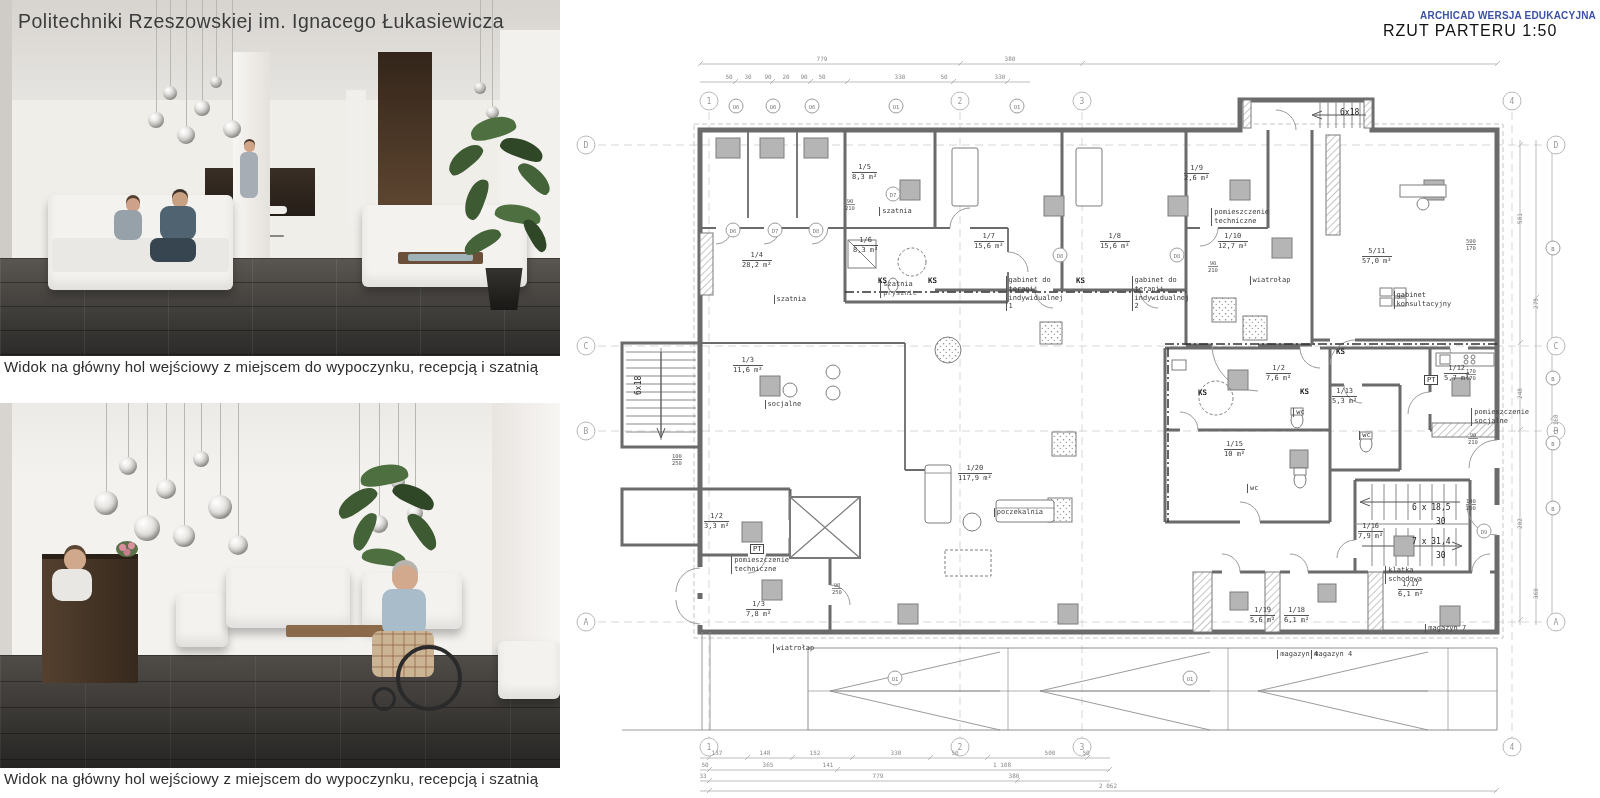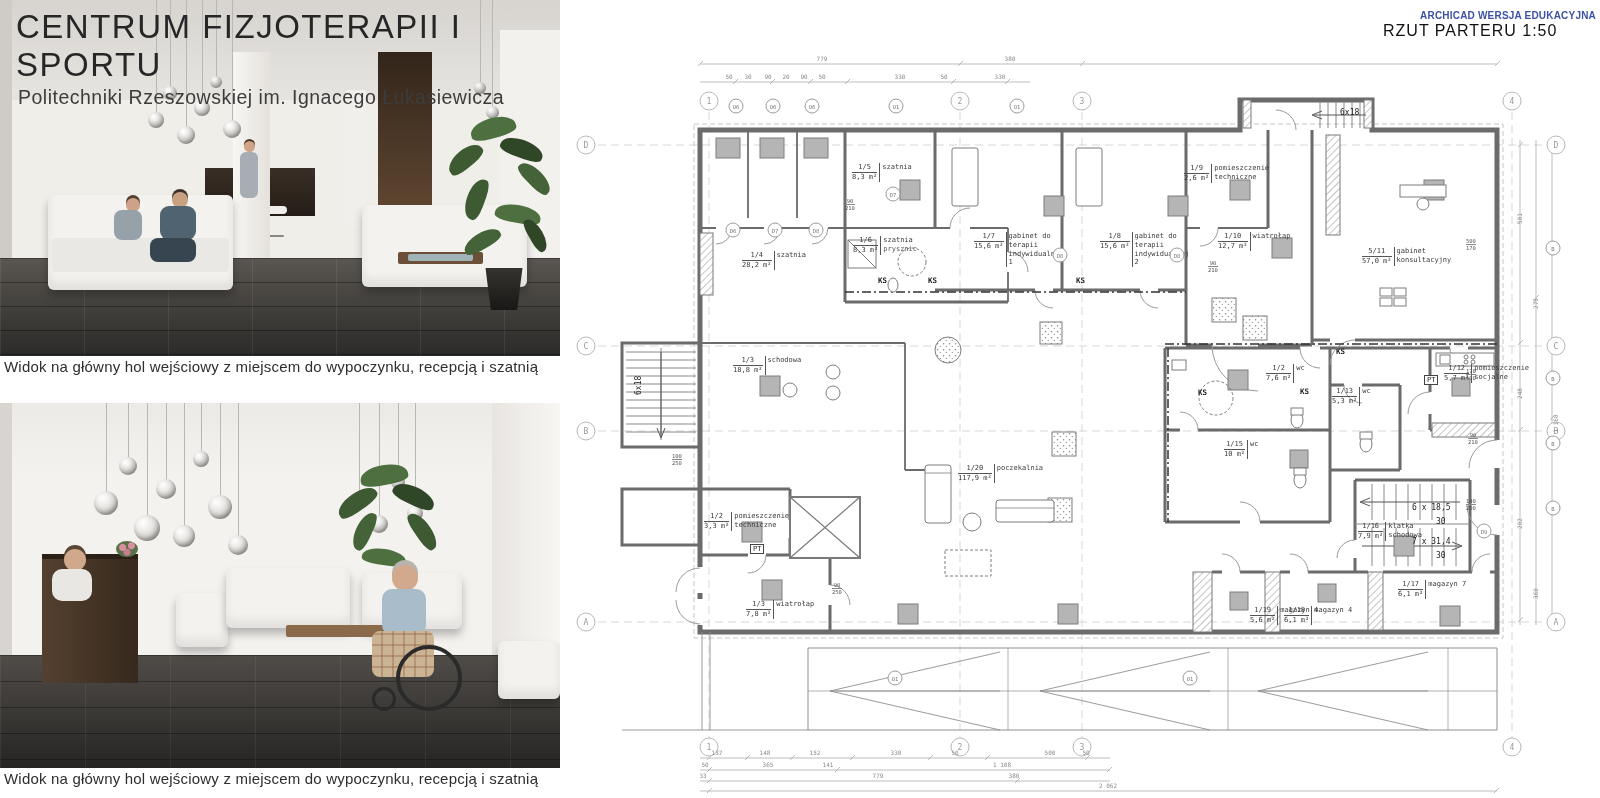--- a/index.html
+++ b/index.html
@@ -27,21 +27,21 @@
   .floorp{position:absolute;left:0;right:0;}
   
   .watermark{position:absolute;right:4px;top:10px;font:bold 10px "Liberation Sans",sans-serif;
              color:#3d52a5;letter-spacing:.2px;z-index:5;}
   .plantitle{position:absolute;left:1383px;top:22px;font-size:16px;color:#111;
              letter-spacing:1px;z-index:5;}
   .rl{position:absolute;display:flex;color:#3a3a3a;font:7px "DejaVu Sans Mono",monospace;
       line-height:1.25;z-index:4;}
   .rl .a{text-align:center;padding-right:2px;white-space:nowrap;}
   .rl .a b{display:block;font-weight:normal;border-bottom:.8px solid #555;padding:0 2px;}
-  .rl .n{border-left:.8px solid #555;padding-left:2px;max-width:58px;}
+  .rl .n{border-left:.8px solid #555;padding-left:2px;max-width:58px;margin-top:44px;}
   .rl .sub{display:block;color:#555;}
   .gb{position:absolute;width:17px;height:17px;border:1px solid #b8b8b8;border-radius:50%;
       color:#9a9a9a;font:8px "DejaVu Sans Mono",monospace;display:flex;align-items:center;
       justify-content:center;transform:translate(-50%,-50%);background:#fff;z-index:4;}
   .tg{position:absolute;width:13px;height:13px;border:1px solid #9b9b9b;border-radius:50%;
       color:#777;font:5.5px "DejaVu Sans Mono",monospace;display:flex;align-items:center;
       justify-content:center;transform:translate(-50%,-50%);background:#fff;z-index:4;}
   .ks{position:absolute;font:bold 7.5px "DejaVu Sans Mono",monospace;color:#1d1d1d;z-index:4;}
   .pt{position:absolute;font:7px "DejaVu Sans Mono",monospace;color:#1d1d1d;
       border:1px solid #444;padding:0 2px;background:#fff;z-index:4;}
@@ -109,21 +109,20 @@
     <div class="abs" style="left:482px;top:268px;width:44px;height:42px;background:linear-gradient(180deg,#35332f,#191816);clip-path:polygon(8% 0,92% 0,80% 100%,20% 100%);"></div>
     <div class="leaf" style="left:445px;top:150px;width:40px;height:18px;background:#3e5a32;transform:rotate(-40deg);"></div>
     <div class="leaf" style="left:470px;top:118px;width:46px;height:20px;background:#4e7040;transform:rotate(-15deg);"></div>
     <div class="leaf" style="left:500px;top:140px;width:44px;height:18px;background:#2f4727;transform:rotate(20deg);"></div>
     <div class="leaf" style="left:515px;top:170px;width:40px;height:16px;background:#456338;transform:rotate(45deg);"></div>
     <div class="leaf" style="left:455px;top:190px;width:42px;height:18px;background:#3e5a32;transform:rotate(-70deg);"></div>
     <div class="leaf" style="left:495px;top:205px;width:46px;height:18px;background:#4e7040;transform:rotate(10deg);"></div>
     <div class="leaf" style="left:518px;top:228px;width:36px;height:14px;background:#2f4727;transform:rotate(60deg);"></div>
     <div class="leaf" style="left:462px;top:233px;width:40px;height:16px;background:#456338;transform:rotate(-30deg);"></div>
     <div class="titlewrap">
-      <h1 class="t1">CENTRUM  FIZJOTERAPII I SPORTU</h1>
       <h2 class="t2">Politechniki Rzeszowskiej im. Ignacego Łukasiewicza</h2>
     </div>
   </section>
   <div class="cap cap1">Widok  na główny hol  wejściowy z miejscem do wypoczynku, recepcją i szatnią</div>
 
   <section class="photo p2">
     <div class="abs" style="left:0;top:0;width:560px;height:80px;background:linear-gradient(180deg,#eceae6,#f5f3f0);"></div>
     <div class="abs" style="left:0;top:70px;width:560px;height:185px;background:#f4f2ef;"></div>
     <div class="abs" style="left:0;top:0;width:12px;height:365px;background:#d8d5d1;"></div>
     <div class="abs" style="left:492px;top:0;width:68px;height:365px;background:linear-gradient(90deg,#e8e5e1,#f8f6f3);"></div>
@@ -368,22 +367,22 @@
 
   <div class="rl" style="left:746px;top:600px">
       <span class="a"><b>1/3</b><span>7,8 m²</span></span>
       <span class="n">wiatrołap</span>
     </div>
   <div class="rl" style="left:704px;top:512px">
       <span class="a"><b>1/2</b><span>3,3 m²</span></span>
       <span class="n">pomieszczenie techniczne</span>
     </div>
   <div class="rl" style="left:733px;top:356px">
-      <span class="a"><b>1/3</b><span>18,8 m²</span></span>
-      <span class="n">schodowa</span>
+      <span class="a"><b>1/3</b><span>11,6 m²</span></span>
+      <span class="n">socjalne</span>
     </div>
   <div class="rl" style="left:742px;top:251px">
       <span class="a"><b>1/4</b><span>28,2 m²</span></span>
       <span class="n">szatnia</span>
     </div>
   <div class="rl" style="left:852px;top:163px">
       <span class="a"><b>1/5</b><span>8,3 m²</span></span>
       <span class="n">szatnia</span>
     </div>
   <div class="rl" style="left:853px;top:236px">

